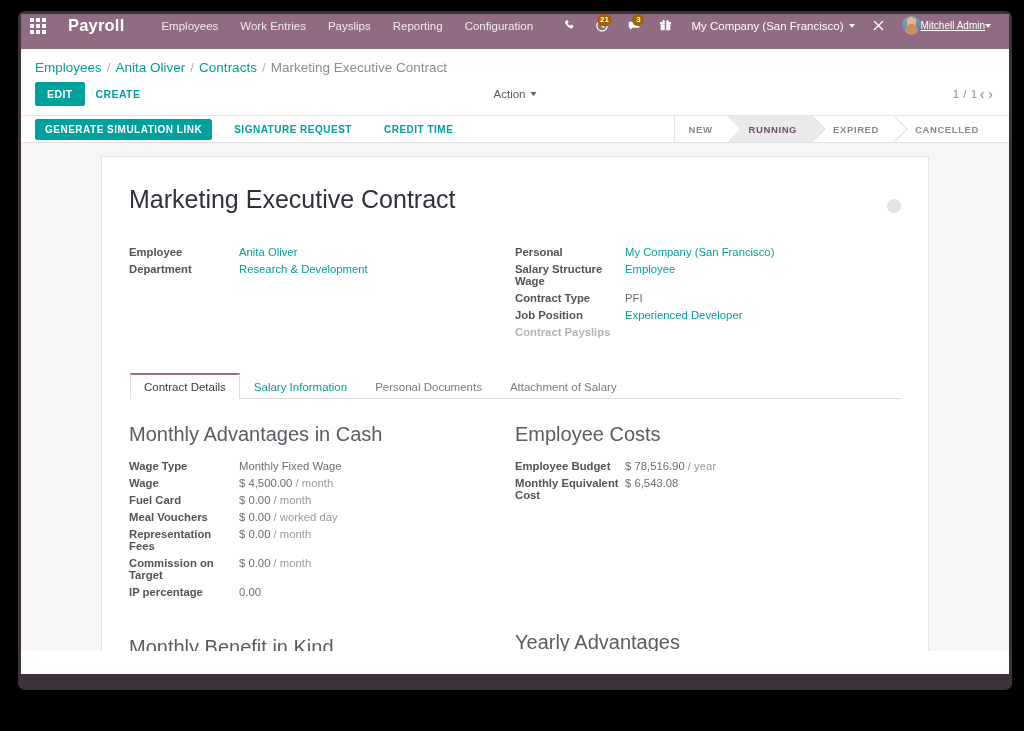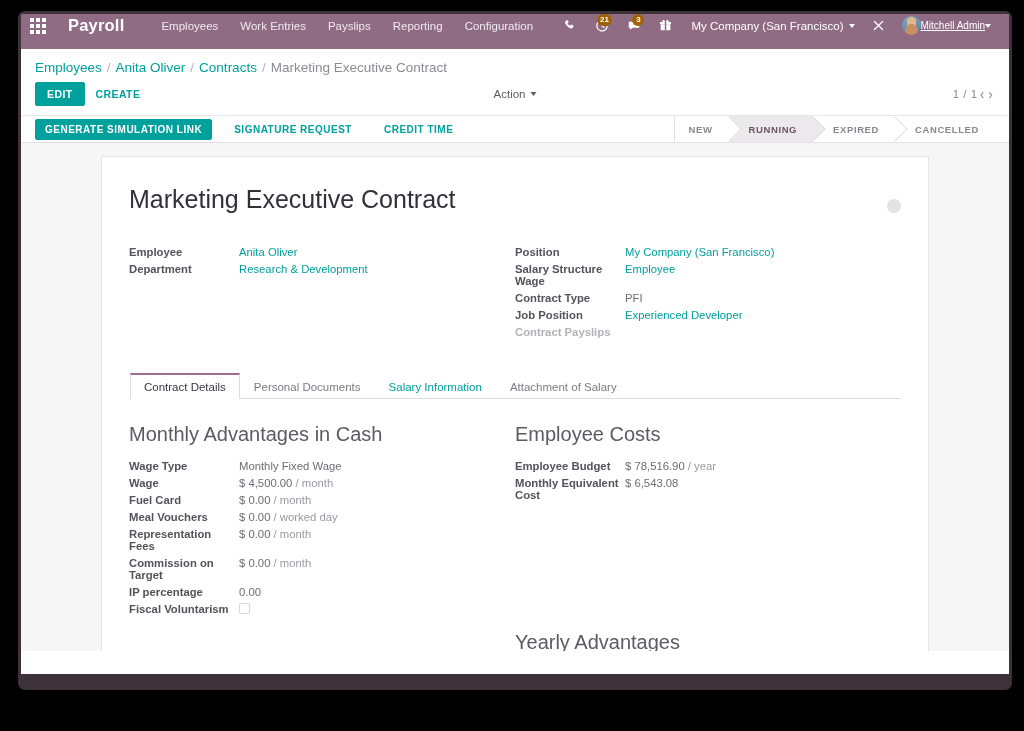--- a/index.html
+++ b/index.html
@@ -503,21 +503,21 @@
               <td class="flabel">Department</td>
               <td class="fvalue link">Research &amp; Development</td>
             </tr>
           </tbody>
               </table>
         </div>
         <div class="col right">
           <table class="fields">
             <tbody>
                   <tr>
-              <td class="flabel">Position</td>
+              <td class="flabel">Personal</td>
               <td class="fvalue link">My Company (San Francisco)</td>
             </tr>
             <tr>
               <td class="flabel">Salary Structure Wage</td>
               <td class="fvalue link">Employee</td>
             </tr>
             <tr>
               <td class="flabel">Contract Type</td>
               <td class="fvalue">PFI</td>
             </tr>
@@ -530,22 +530,22 @@
               <td class="fvalue"></td>
             </tr>
           </tbody>
               </table>
         </div>
       </div>
 
       <div id="notebook">
         <div id="tabs">
           <div class="tab active">Contract Details</div>
+          <div class="tab hovered">Salary Information</div>
           <div class="tab">Personal Documents</div>
-          <div class="tab hovered">Salary Information</div>
           <div class="tab">Attachment of Salary</div>
         </div>
 
         <div id="tab-body">
           <div class="field-grid" style="margin-top:0">
 
             <div class="col">
 
               <div class="section-block">
                 <h2 class="section-title">Monthly Advantages in Cash</h2>
@@ -572,24 +572,20 @@
                     <td class="fvalue"><span>$ 0.00</span> <span class="unit">/ month</span></td>
                   </tr>
                   <tr>
                     <td class="flabel">Commission on Target</td>
                     <td class="fvalue"><span>$ 0.00</span> <span class="unit">/ month</span></td>
                   </tr>
                   <tr>
                     <td class="flabel">IP percentage</td>
                     <td class="fvalue"><span>0.00</span></td>
                   </tr>
-                  <tr>
-                    <td class="flabel">Fiscal Voluntarism</td>
-                    <td class="fvalue"><span class="chk"></span></td>
-                  </tr>
                 </tbody>
                     </table>
               </div>
 
               <div class="section-block">
                 <h2 class="section-title">Monthly Benefit in Kind</h2>
 
               </div>
 
             </div>

